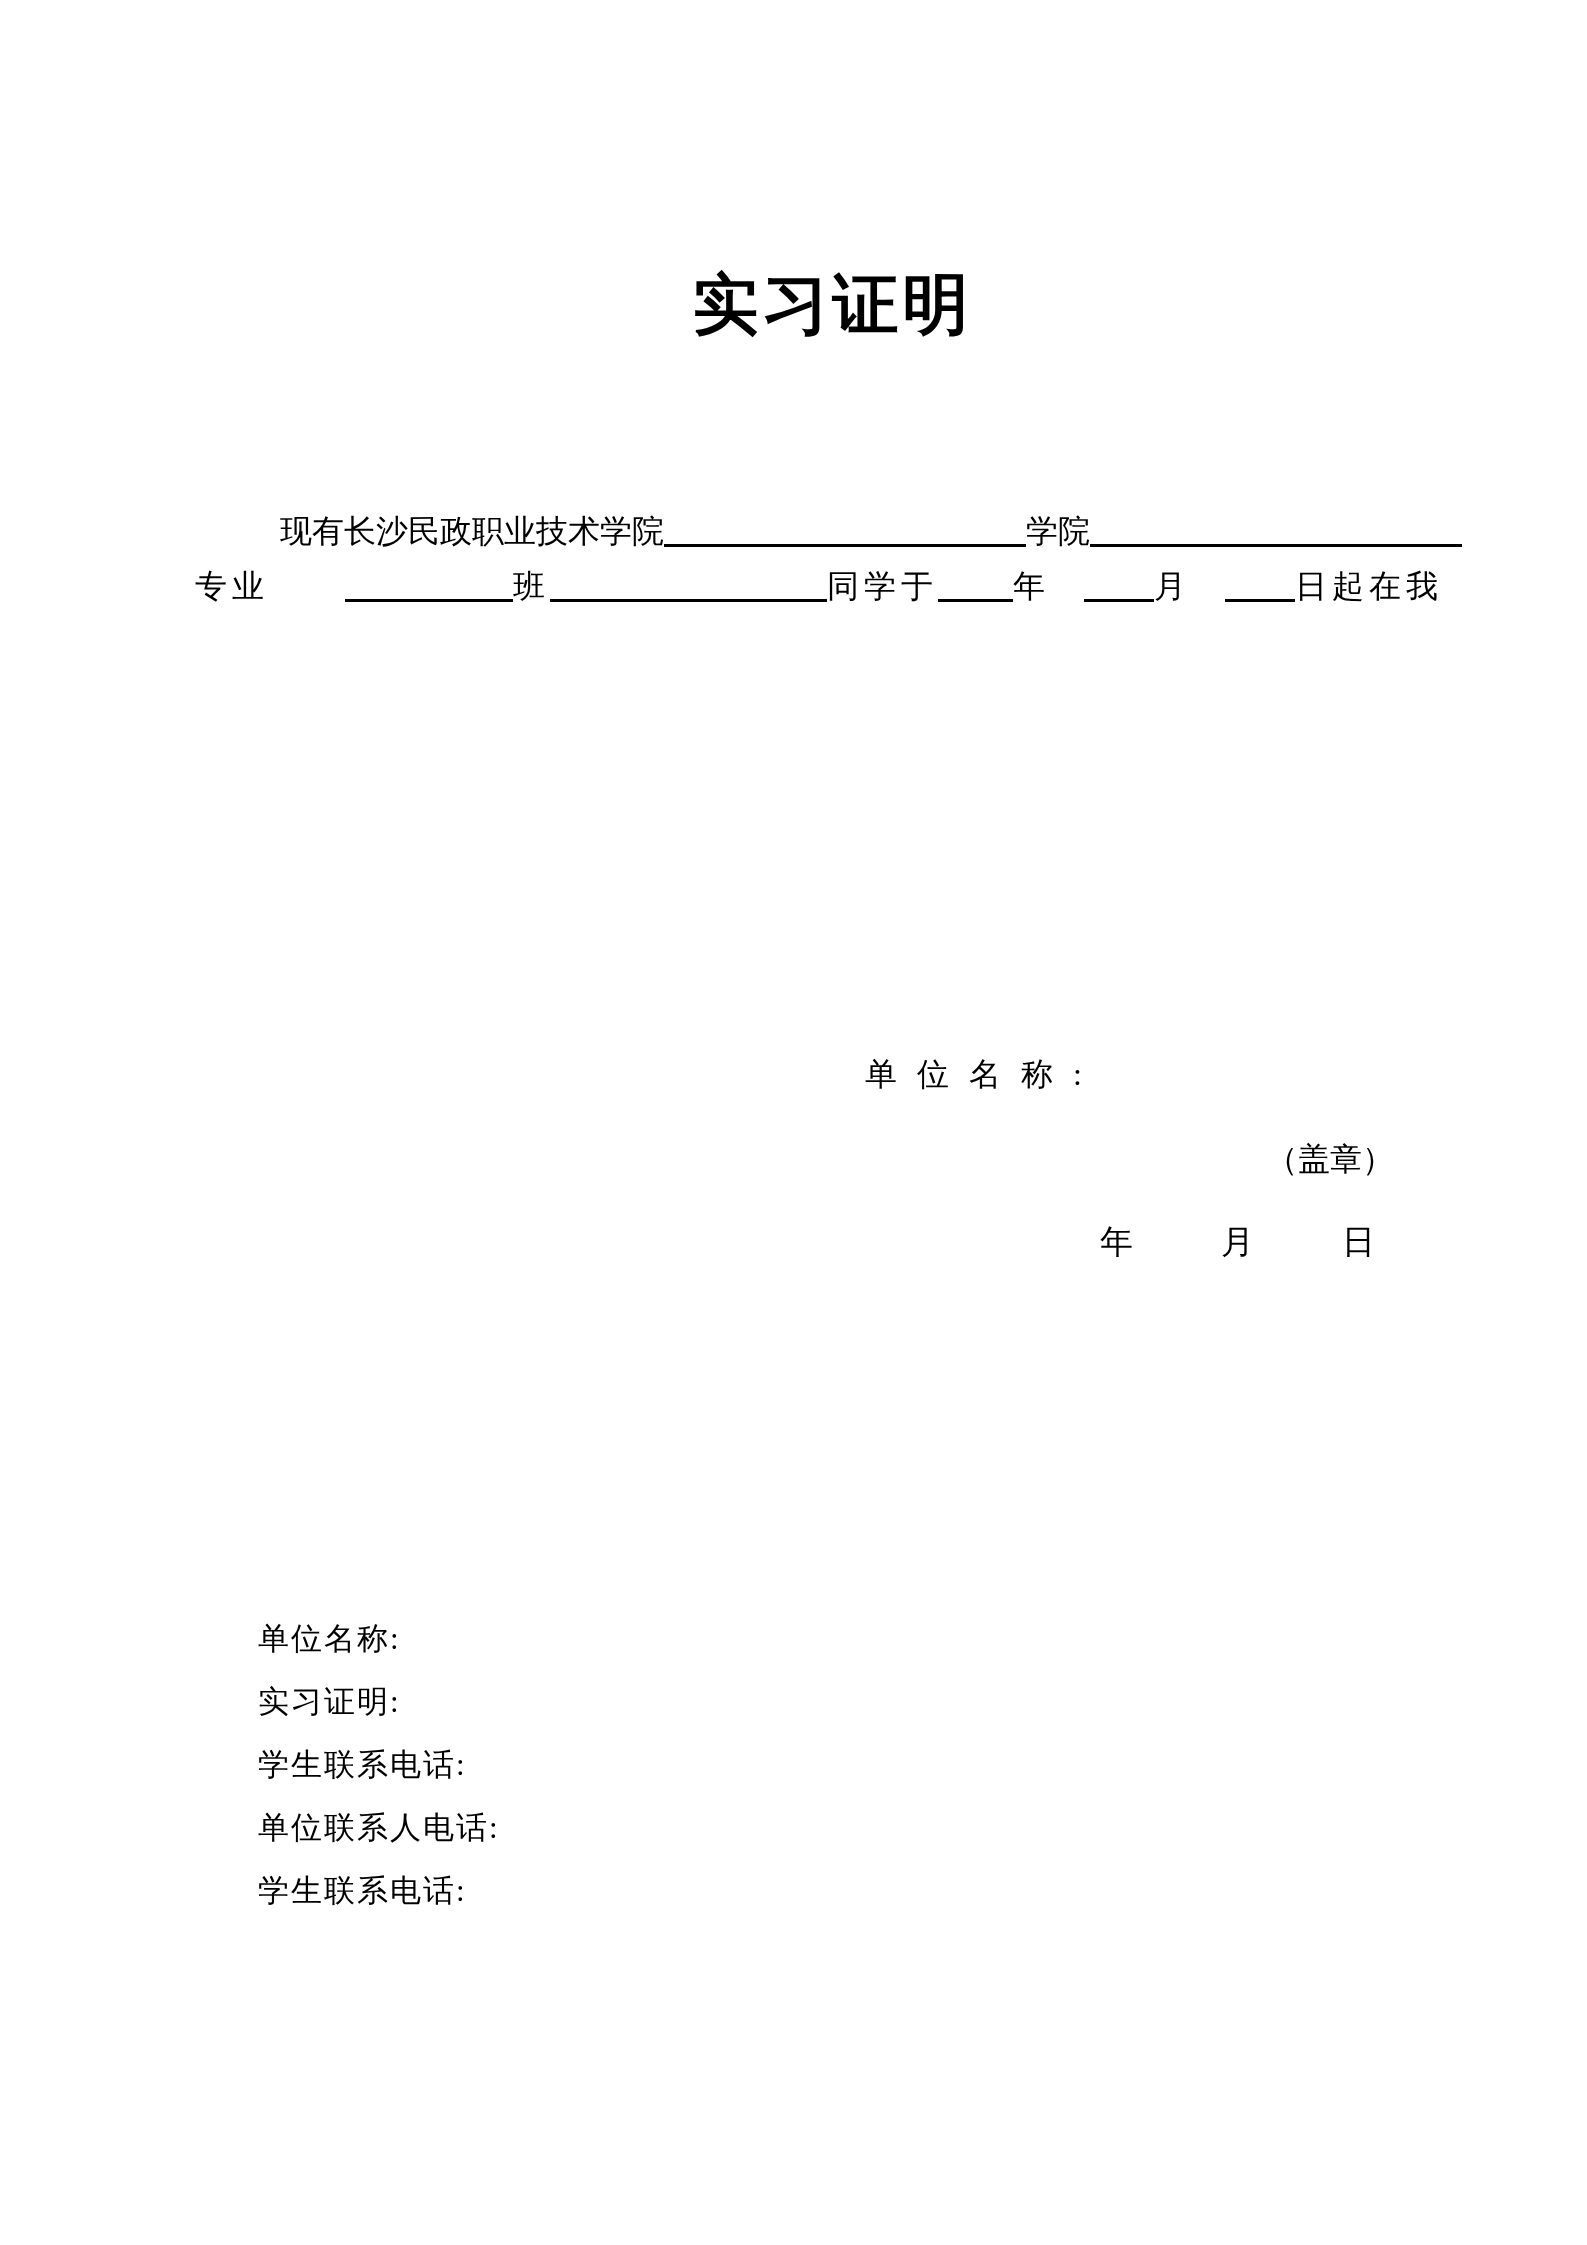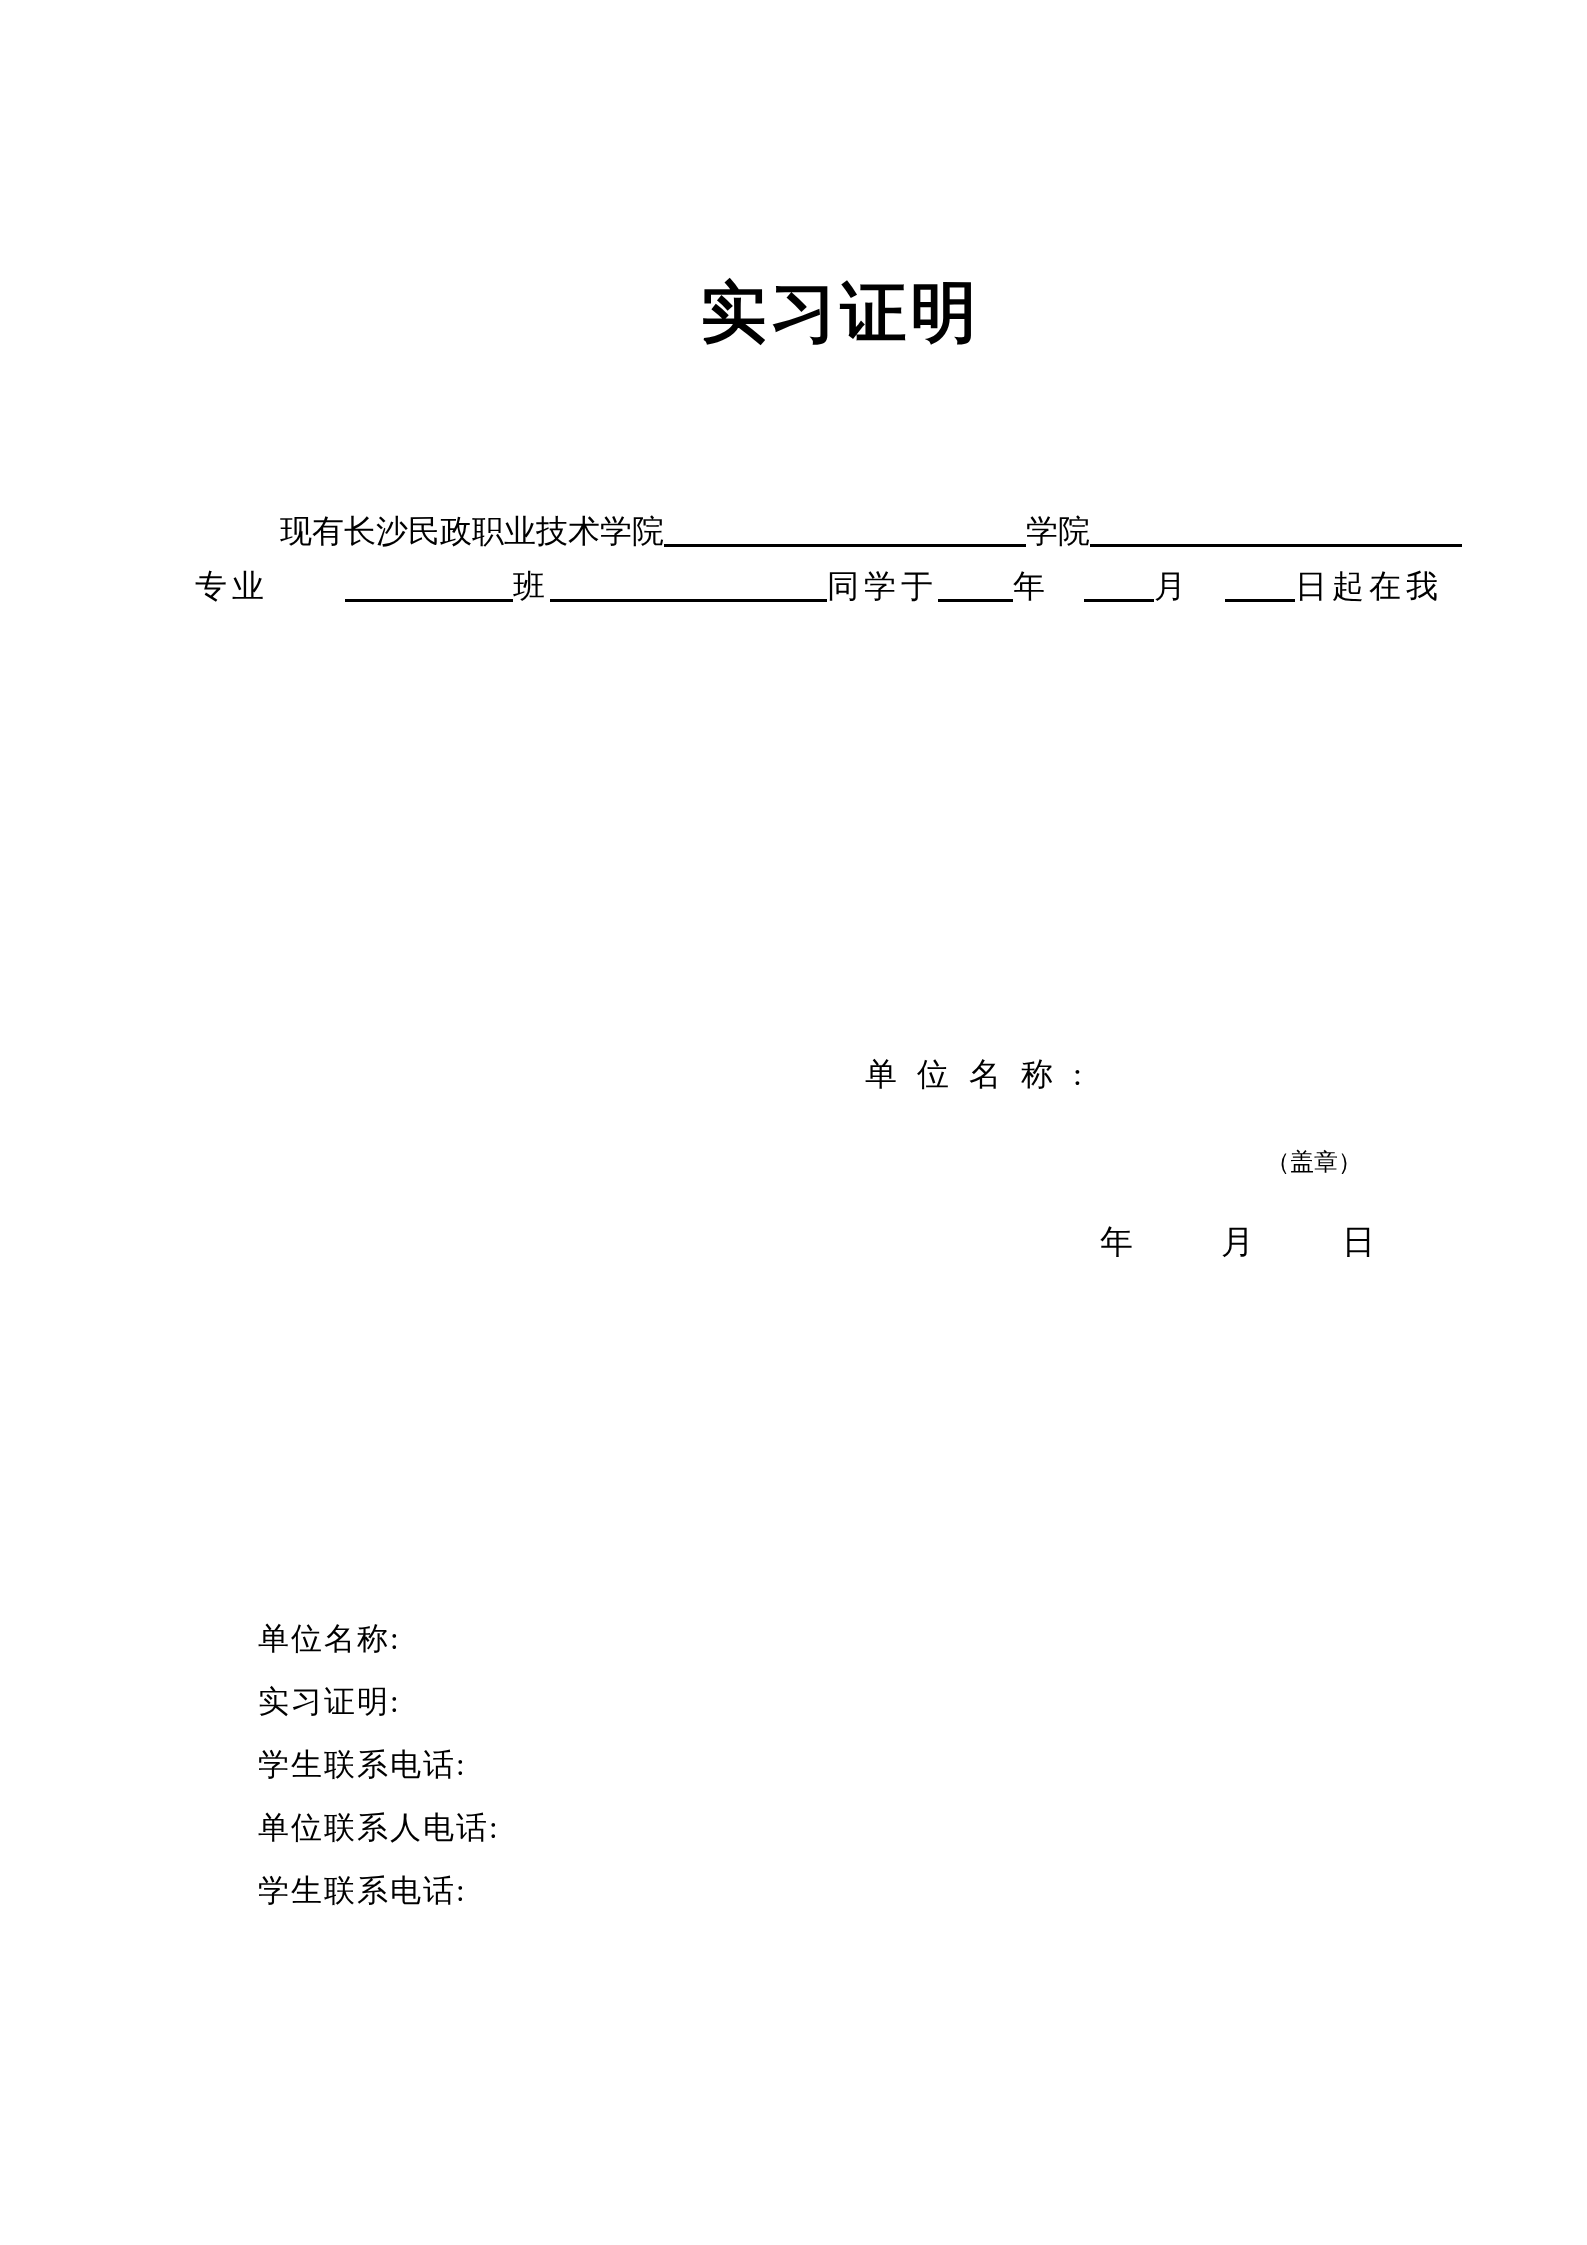--- a/index.html
+++ b/index.html
@@ -21,21 +21,21 @@
     left: 195px;
     top: 0;
     width: 1267px;
     height: 100%;
   }
   .doc-title {
     position: absolute;
     top: 262px;
     left: 0;
     width: 100%;
-    margin: 12px;
+    margin: 4px;
     text-align: center;
     font-size: 66px;
     line-height: 1.18;
     font-weight: 700;
     letter-spacing: 4px;
   }
   
   .para-line {
     position: absolute;
     left: 0;
@@ -77,23 +77,24 @@
     top: 1052px;
     font-size: 32px;
     line-height: 44px;
     letter-spacing: 20px;
     white-space: nowrap;
   }
   .seal-line {
     position: absolute;
     left: 1266px;
     top: 1140px;
-    font-size: 24px;
+    font-size: 32px;
     line-height: 44px;
     white-space: nowrap;
+    font-family: Liberation Mono, monospace;
   }
   .date-row {
     position: absolute;
     left: 1100px;
     top: 1220px;
     display: flex;
     gap: 88px;
     font-size: 33px;
     line-height: 44px;
   }

